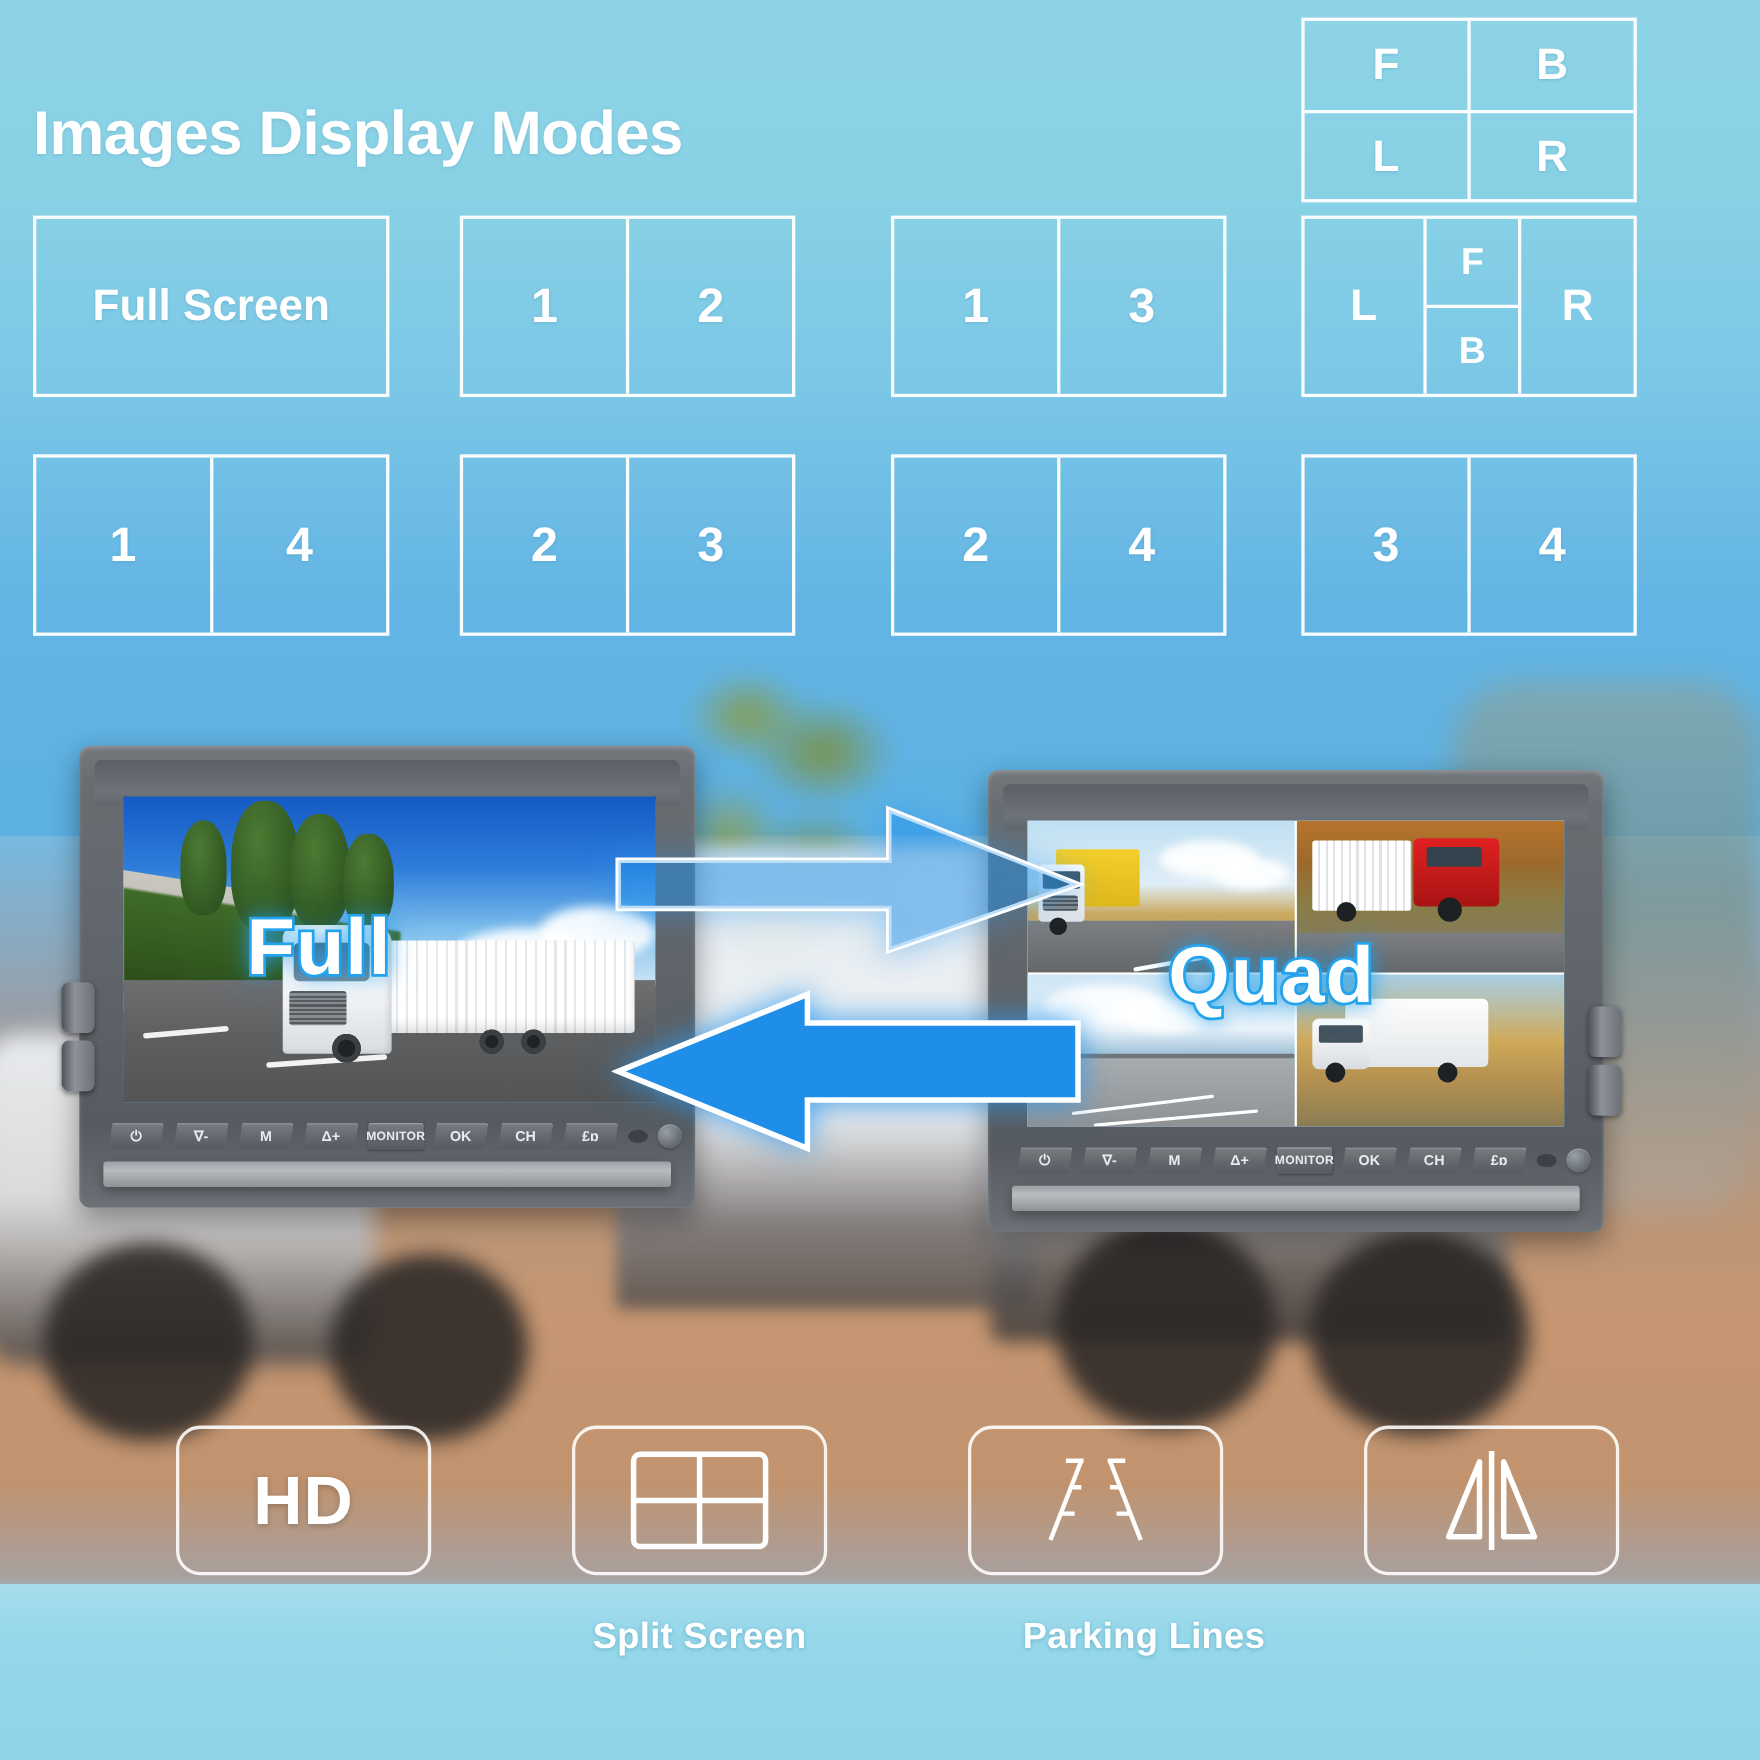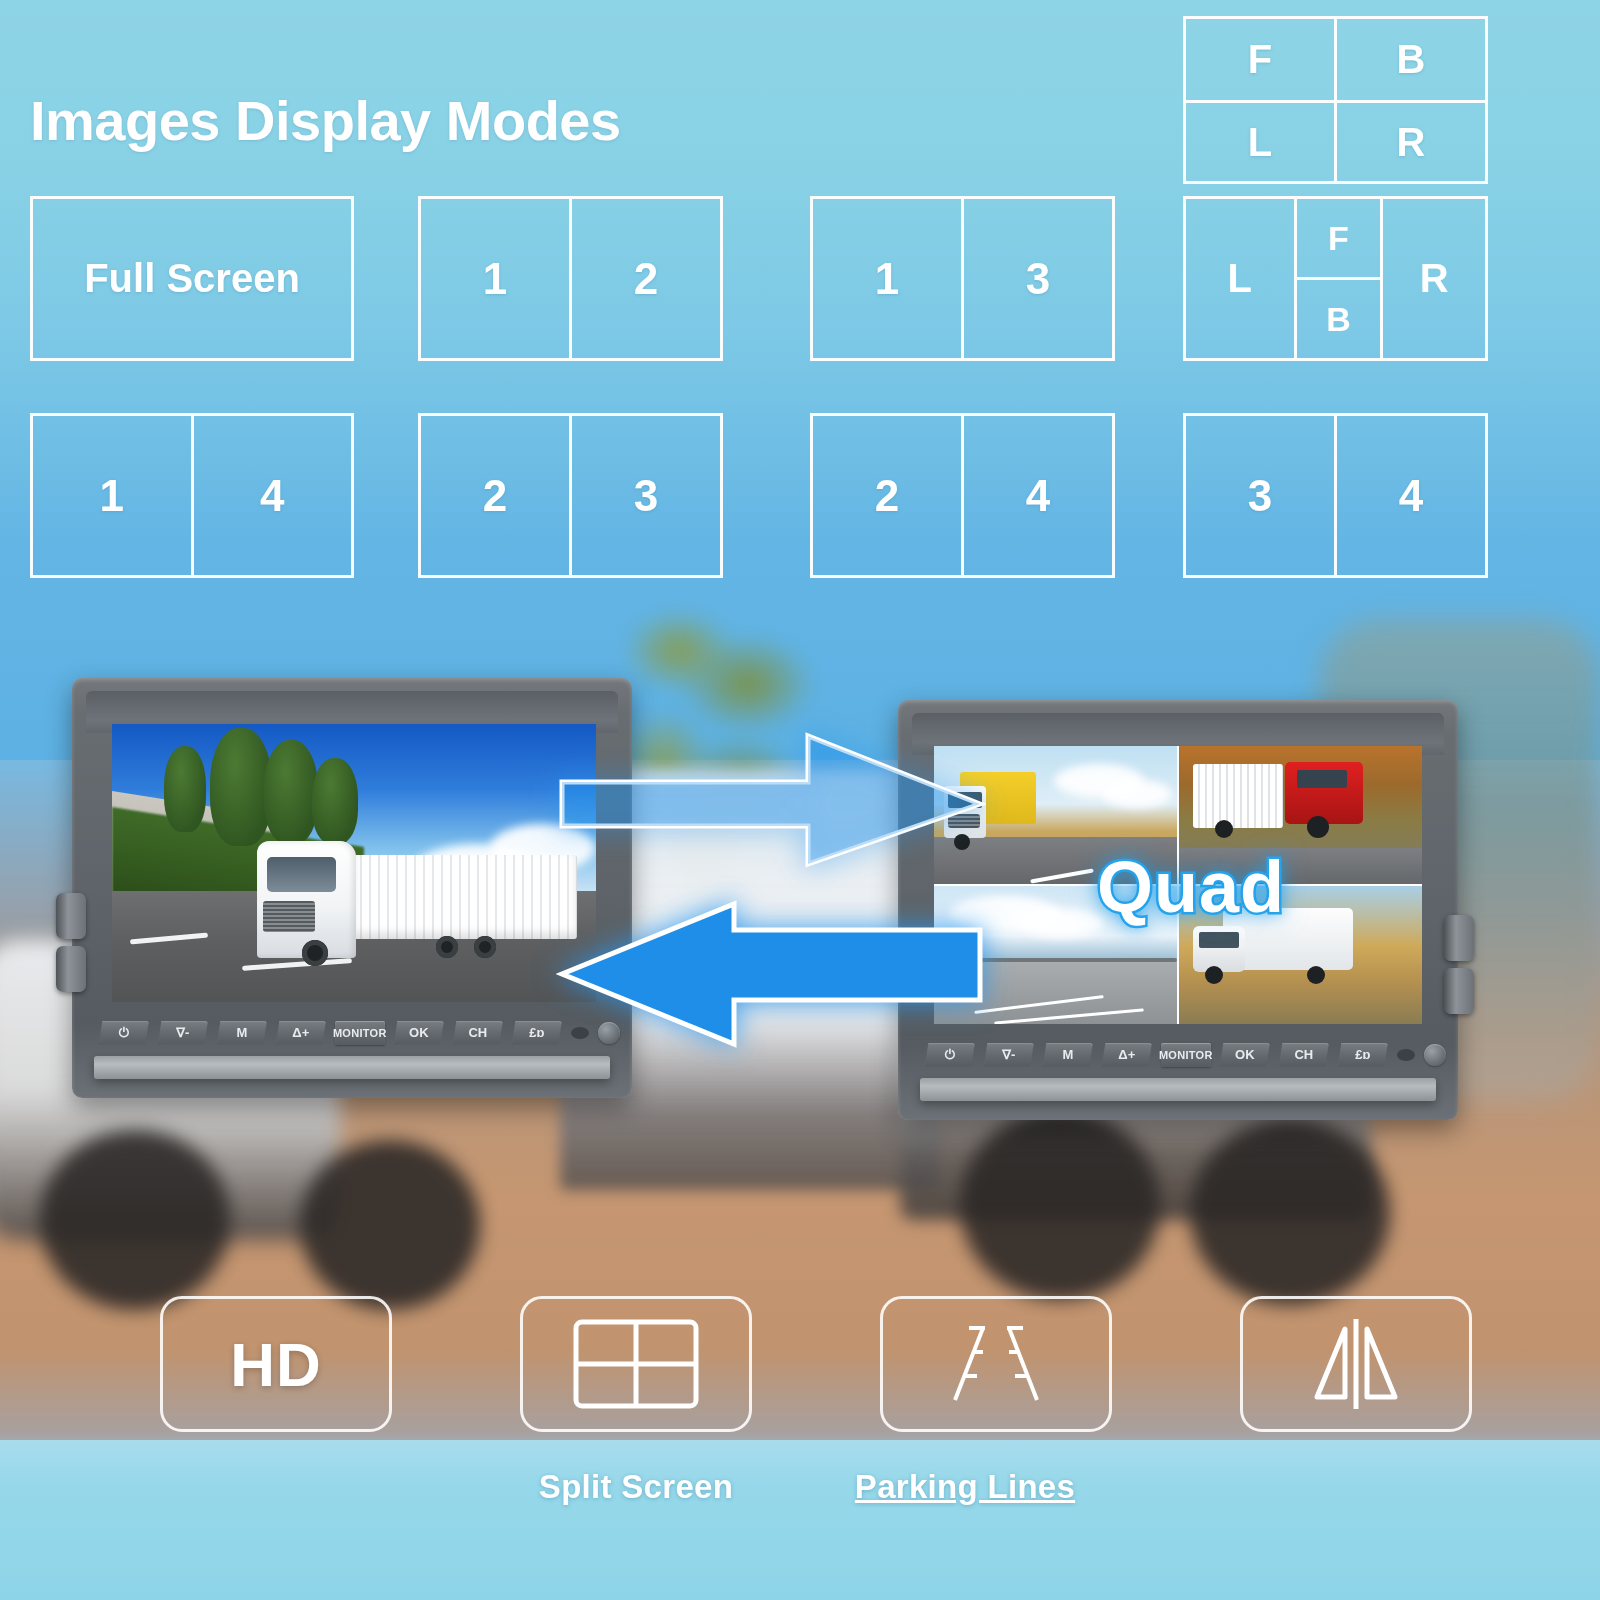--- a/index.html
+++ b/index.html
@@ -326,20 +326,21 @@
           <div class="cf-trail"></div>
           <div class="cf-cab">
             <div class="cf-wind"></div>
             <div class="cf-grille"></div>
           </div>
           <div class="cf-wheel" style="left:14%;bottom:-7%;width:26px;height:26px;"></div>
           <div class="cf-wheel" style="left:56%;bottom:0%;width:22px;height:22px;"></div>
           <div class="cf-wheel" style="left:68%;bottom:0%;width:22px;height:22px;"></div>
         </div>
       </div>
+      <div class="scr-word" style="left:112px;top:96px;">Full</div>
     </div>
 
     <div class="btnbar" style="top:336px;">
       <div class="btn">⏻</div>
       <div class="btn">∇-</div>
       <div class="btn">M</div>
       <div class="btn">Δ+</div>
       <div class="btn flat">MONITOR</div>
       <div class="btn">OK</div>
       <div class="btn">CH</div>
@@ -386,21 +387,21 @@
           <div class="q-box" style="left:0;top:52%;width:100%;height:4px;background:#6f767a;"></div>
         </div>
         <div class="q q4">
           <div class="q-box" style="left:44px;top:22px;width:130px;height:62px;background:linear-gradient(180deg,#fdfdfd 0%,#e2e6e9 100%);border-radius:5px;"></div>
           <div class="q-box" style="left:14px;top:40px;width:52px;height:46px;background:linear-gradient(180deg,#ffffff 0%,#d9dde0 100%);border-radius:6px;"></div>
           <div class="q-box" style="left:20px;top:46px;width:40px;height:16px;background:#43545e;border-radius:2px;"></div>
           <div class="q-wheel" style="left:26px;top:80px;width:18px;height:18px;"></div>
           <div class="q-wheel" style="left:128px;top:80px;width:18px;height:18px;"></div>
         </div>
       </div>
-      <div class="scr-word" style="left:128px;top:100px;margin-left:35px;">Quad</div>
+      <div class="scr-word" style="left:128px;top:100px;">Quad</div>
     </div>
 
     <div class="btnbar" style="top:336px;">
       <div class="btn">⏻</div>
       <div class="btn">∇-</div>
       <div class="btn">M</div>
       <div class="btn">Δ+</div>
       <div class="btn flat">MONITOR</div>
       <div class="btn">OK</div>
       <div class="btn">CH</div>
@@ -454,15 +455,15 @@
     <span>
       <svg width="110" height="98" viewBox="0 0 110 98">
         <line x1="55" y1="4" x2="55" y2="94" stroke="#fff" stroke-width="5"></line>
         <path d="M44 14 L44 82 L16 82 Z" fill="none" stroke="#fff" stroke-width="5" stroke-linejoin="round"></path>
         <path d="M66 14 L66 82 L94 82 Z" fill="none" stroke="#fff" stroke-width="5" stroke-linejoin="round"></path>
       </svg>
     </span>
   </div>
 
   <div class="featlabel" style="left:486px;top:1468px;">Split Screen</div>
-  <div class="featlabel" style="left:815px;top:1468px;text-decoration:underline;">Parking Lines</div>
+  <div class="featlabel" style="left:890px;top:1468px;">Parking Lines</div>
 
 </div>
 
 </body></html>

